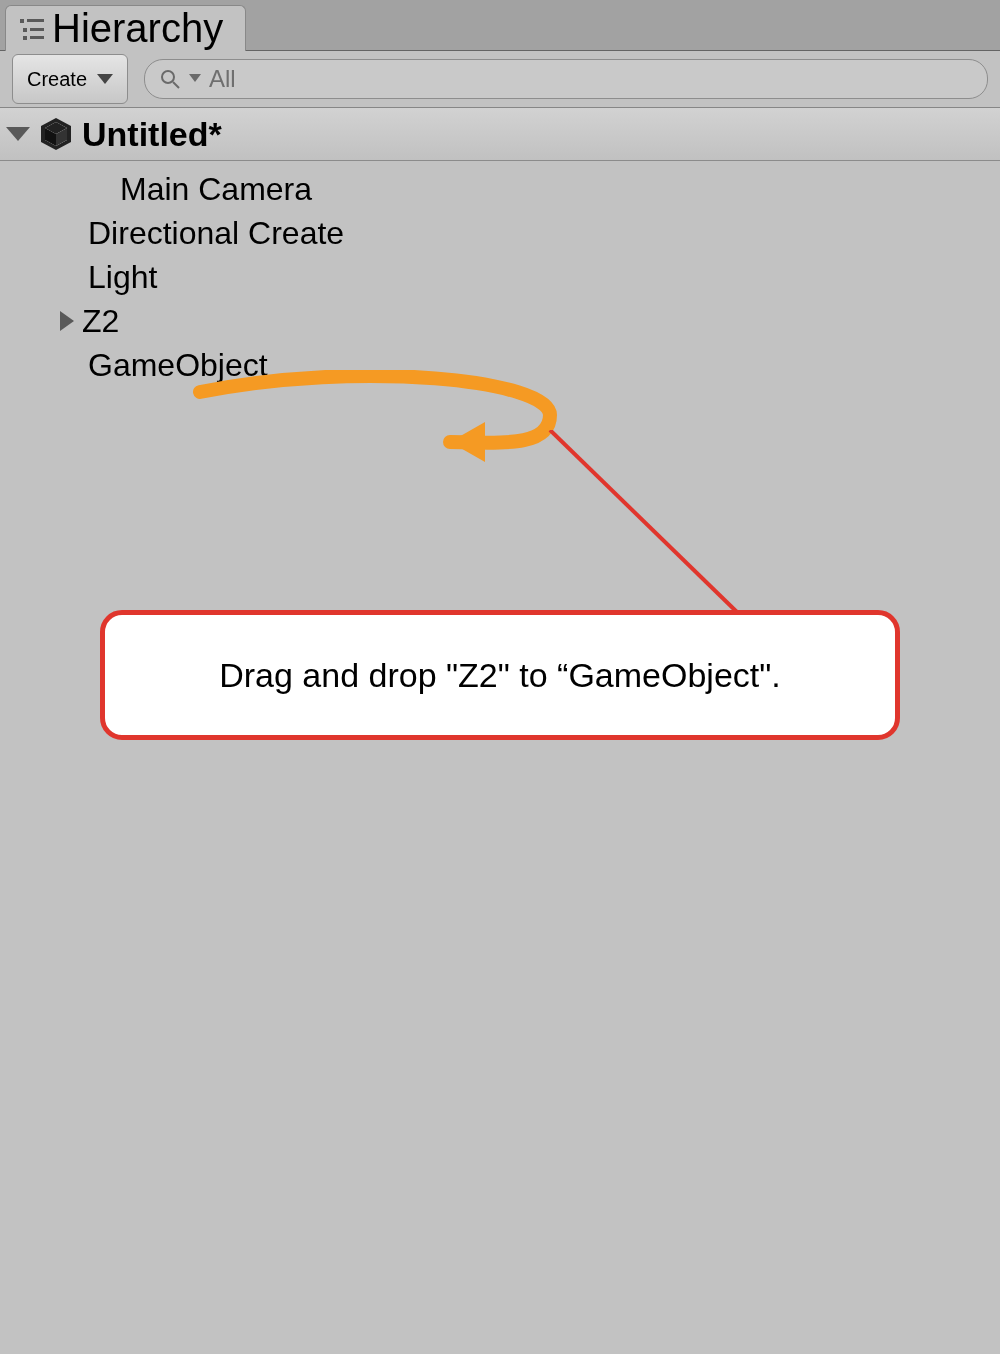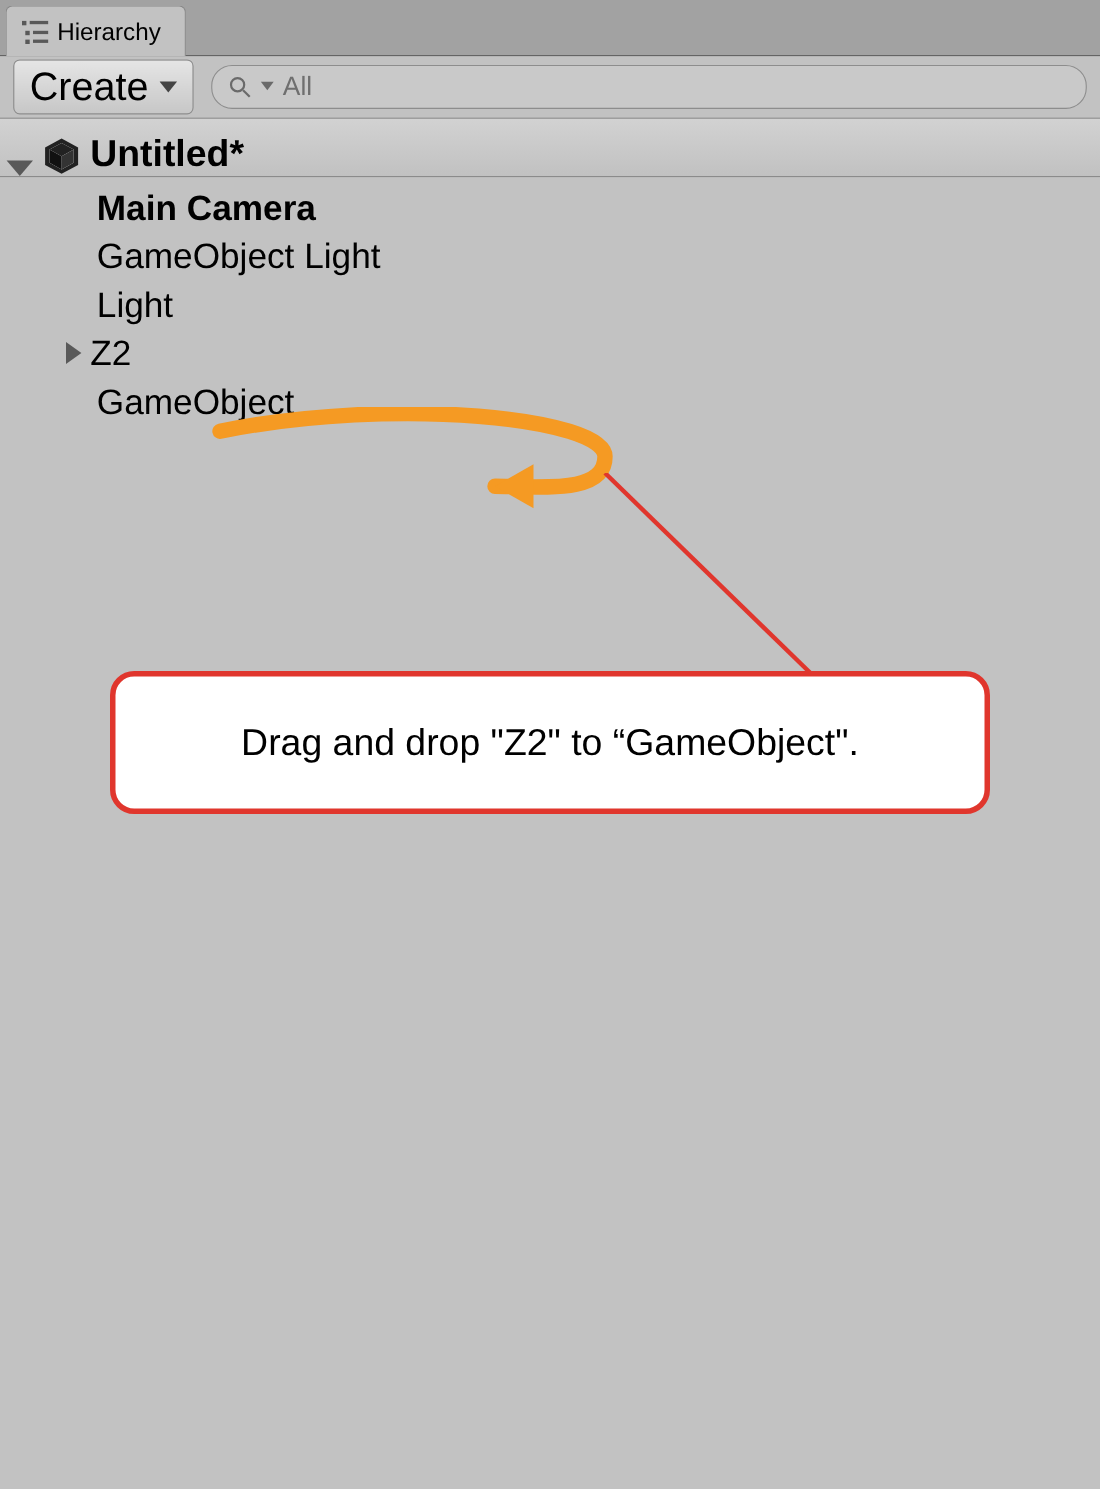--- a/index.html
+++ b/index.html
@@ -29,21 +29,21 @@
     border-top-left-radius: 6px;
     border-top-right-radius: 6px;
     display: flex;
     align-items: center;
     gap: 8px;
     border: 1px solid #888;
     border-bottom: none;
   }
   .tab svg { flex: 0 0 auto; }
   .tab-label {
-    font-size: 22px;
+    font-size: 40px;
     color: #000;
   }
   
   .toolbar {
     height: 56px;
     background: #c2c2c2;
     border-bottom: 1px solid #868686;
     display: flex;
     align-items: center;
     padding: 0 12px;
@@ -51,21 +51,21 @@
   }
   .create-btn {
     height: 40px;
     padding: 4px 14px;
     background: linear-gradient(#e5e5e5, #c7c7c7);
     border: 1px solid #8d8d8d;
     border-radius: 6px;
     display: flex;
     align-items: center;
     gap: 10px;
-    font-size: 36px;
+    font-size: 20px;
     color: #000;
   }
   .search-field {
     flex: 1;
     height: 38px;
     border: 1px solid #8d8d8d;
     border-radius: 19px;
     background: #c9c9c9;
     display: flex;
     align-items: center;
@@ -75,21 +75,21 @@
   .search-field .placeholder {
     color: #6f6f6f;
     font-size: 24px;
   }
   
   .scene-header {
     height: 52px;
     background: linear-gradient(#d2d2d2, #c1c1c1);
     border-bottom: 1px solid #8b8b8b;
     display: flex;
-    align-items: flex-end;
+    align-items: center;
     padding-left: 6px;
     gap: 8px;
   }
   .tri-down {
     width: 0; height: 0;
     border-left: 12px solid transparent;
     border-right: 12px solid transparent;
     border-top: 14px solid #595959;
   }
   .tri-right {
@@ -193,25 +193,25 @@
     <polygon points="18,2 33,10 33,26 18,34 3,26 3,10" fill="#222"></polygon>
     <polygon points="18,6 29,12 29,24 18,30 7,24 7,12" fill="#fff"></polygon>
     <polygon points="18,6 29,12 18,18 7,12" fill="#222"></polygon>
     <polygon points="18,18 29,12 29,24 18,30" fill="#333"></polygon>
     <polygon points="18,18 7,12 7,24 18,30" fill="#111"></polygon>
   </svg>
   <span class="scene-title">Untitled*</span>
 </div>
 
 <div class="hierarchy-list">
-  <div class="hitem" style="padding-left:88px;font-weight:bold;">
+  <div class="hitem" style="padding-left:120px;">
     <span>Main Camera</span>
   </div>
   <div class="hitem" style="padding-left:88px;">
-    <span>GameObject Light</span>
+    <span>Directional Create</span>
   </div>
   <div class="hitem" style="padding-left:88px;">
     <span>Light</span>
   </div>
   <div class="hitem prefab" style="padding-left:56px;">
     <span class="tri-right"></span>
     <span>Z2</span>
   </div>
   <div class="hitem" style="padding-left:88px;">
     <span>GameObject</span>

